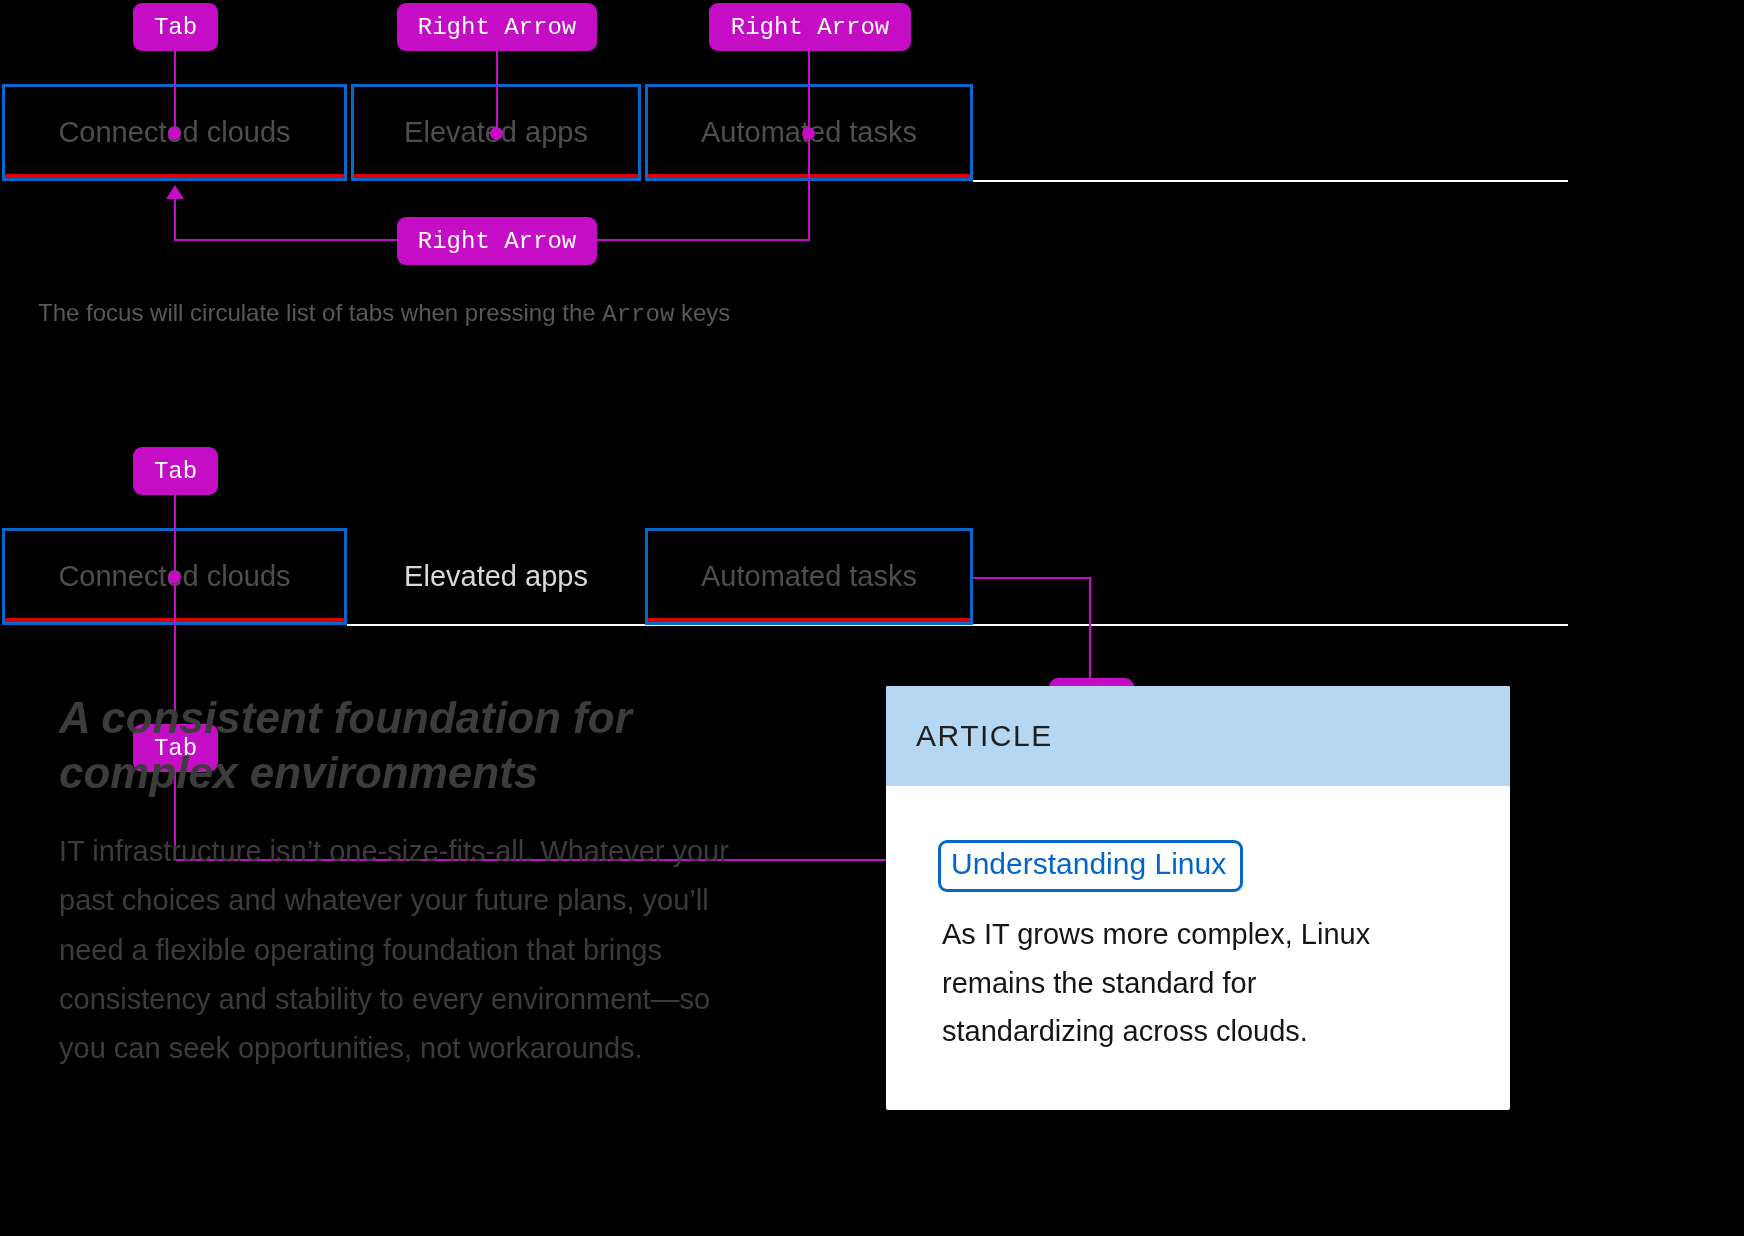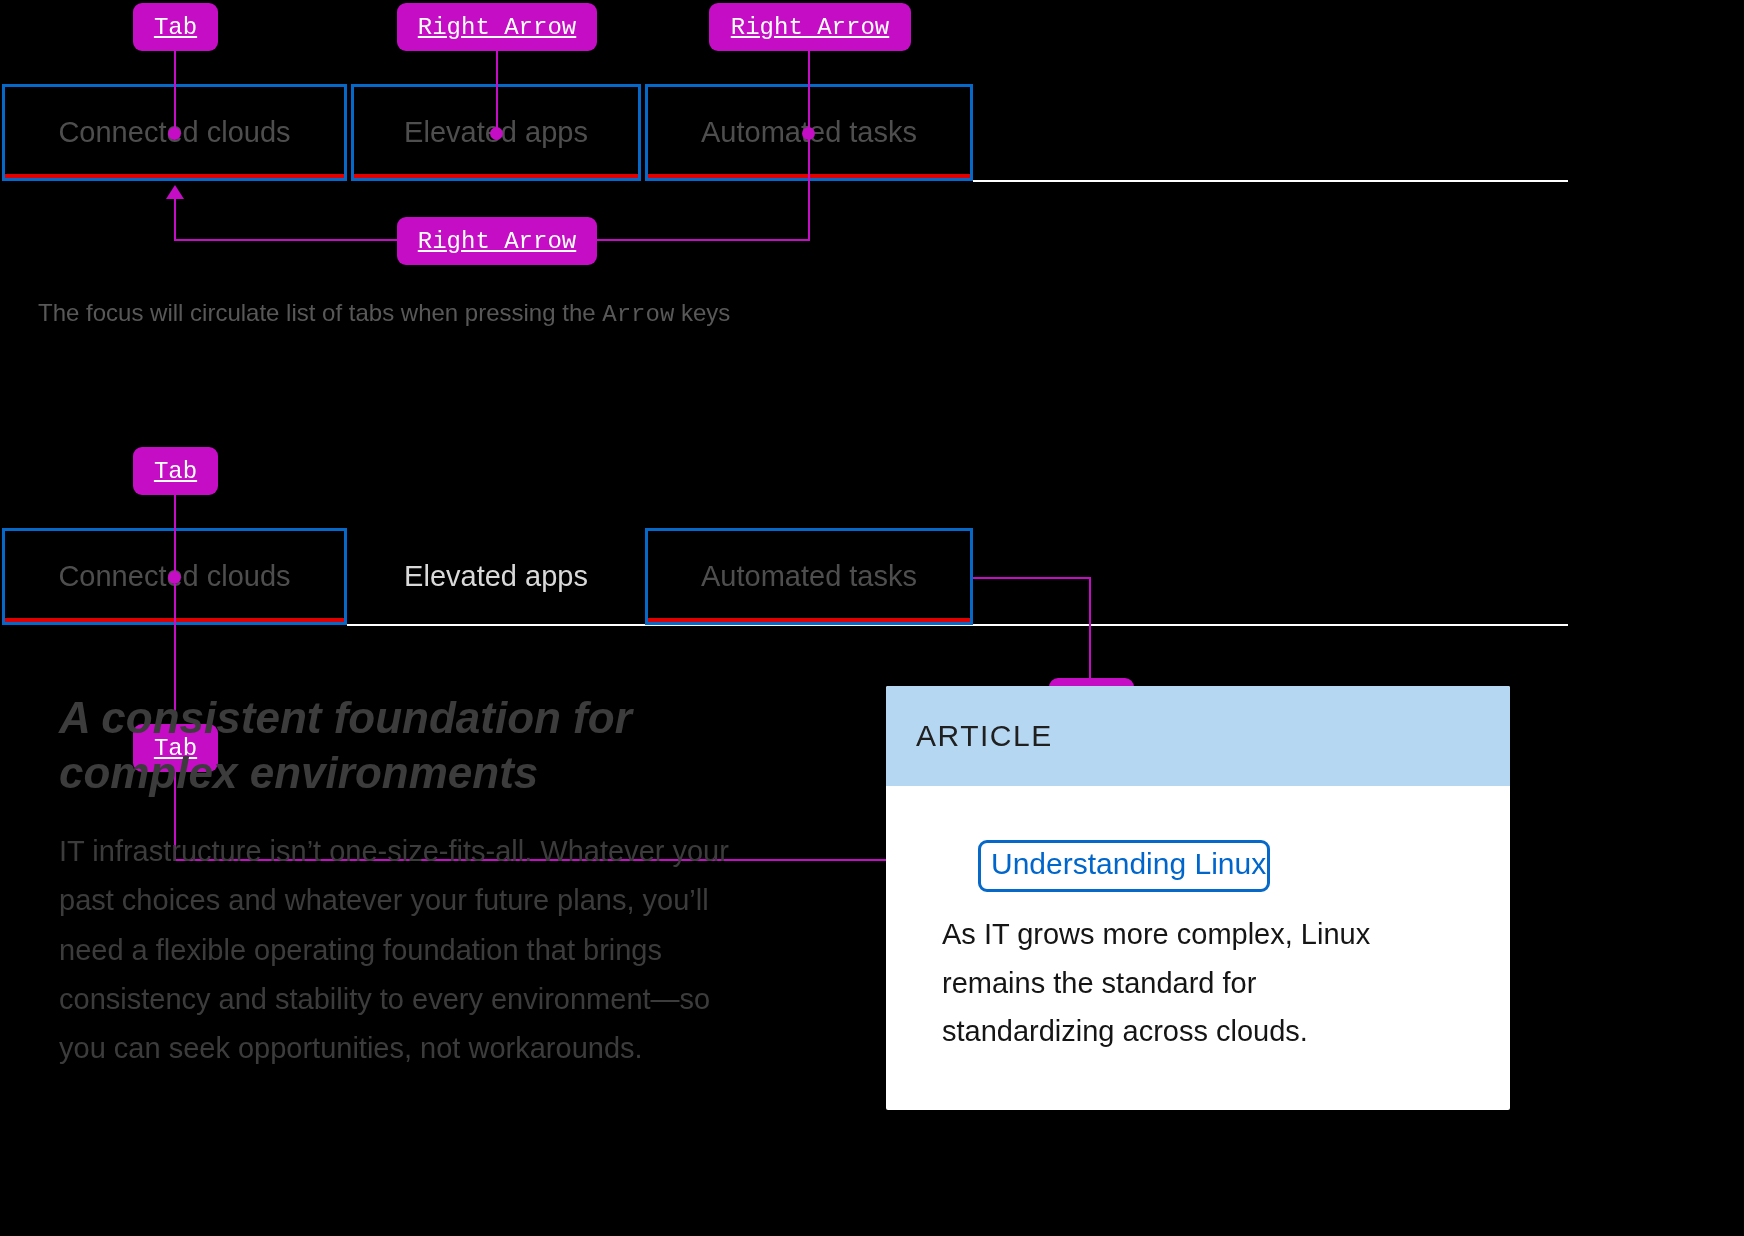--- a/index.html
+++ b/index.html
@@ -8,21 +8,20 @@
     width:1744px; height:1236px; position:relative; overflow:hidden;
     font-family:"Liberation Sans", sans-serif;
   }
 
   
   .badge {
     position:absolute; height:48px; background:#C40DC4; color:#fff;
     font-family:"Liberation Mono", monospace; font-size:24px;
     display:flex; align-items:center; justify-content:center;
     border-radius:9px;
-    text-decoration:underline;
   }
 
   
   .line { position:absolute; background:#C40DC4; }
   .dot  { position:absolute; width:13px; height:13px; border-radius:50%; background:#C40DC4; }
   .arrow-up {
     position:absolute; width:0; height:0;
     border-left:9px solid transparent; border-right:9px solid transparent;
     border-bottom:14px solid #C40DC4;
   }
@@ -71,24 +70,23 @@
   }
   .card-header {
     height:100px; background:#B5D7F2; display:flex; align-items:center;
   }
   .card-eyebrow {
     margin-left:30px; font-size:30px; letter-spacing:1.5px; color:#202020;
   }
   .focus-link {
     position:absolute; left:938px; top:840px;
     border:3px solid #0669C9; border-radius:9px;
-    padding:4px 1px 8px 10px;
+    padding:4px 14px 8px 10px;
     color:#0066CC; font-size:30px; background:#fff; white-space:nowrap;
     cursor:pointer;
-    margin-left:40px;
   }
   .card-text {
     position:absolute; left:942px; top:910px; width:492px;
     color:#151515; font-size:29px; line-height:1.68;
   }
 </style>
 </head>
 <body>
 
 <div class="badge" style="left:133px; top:3px; width:85px;">Tab</div>

